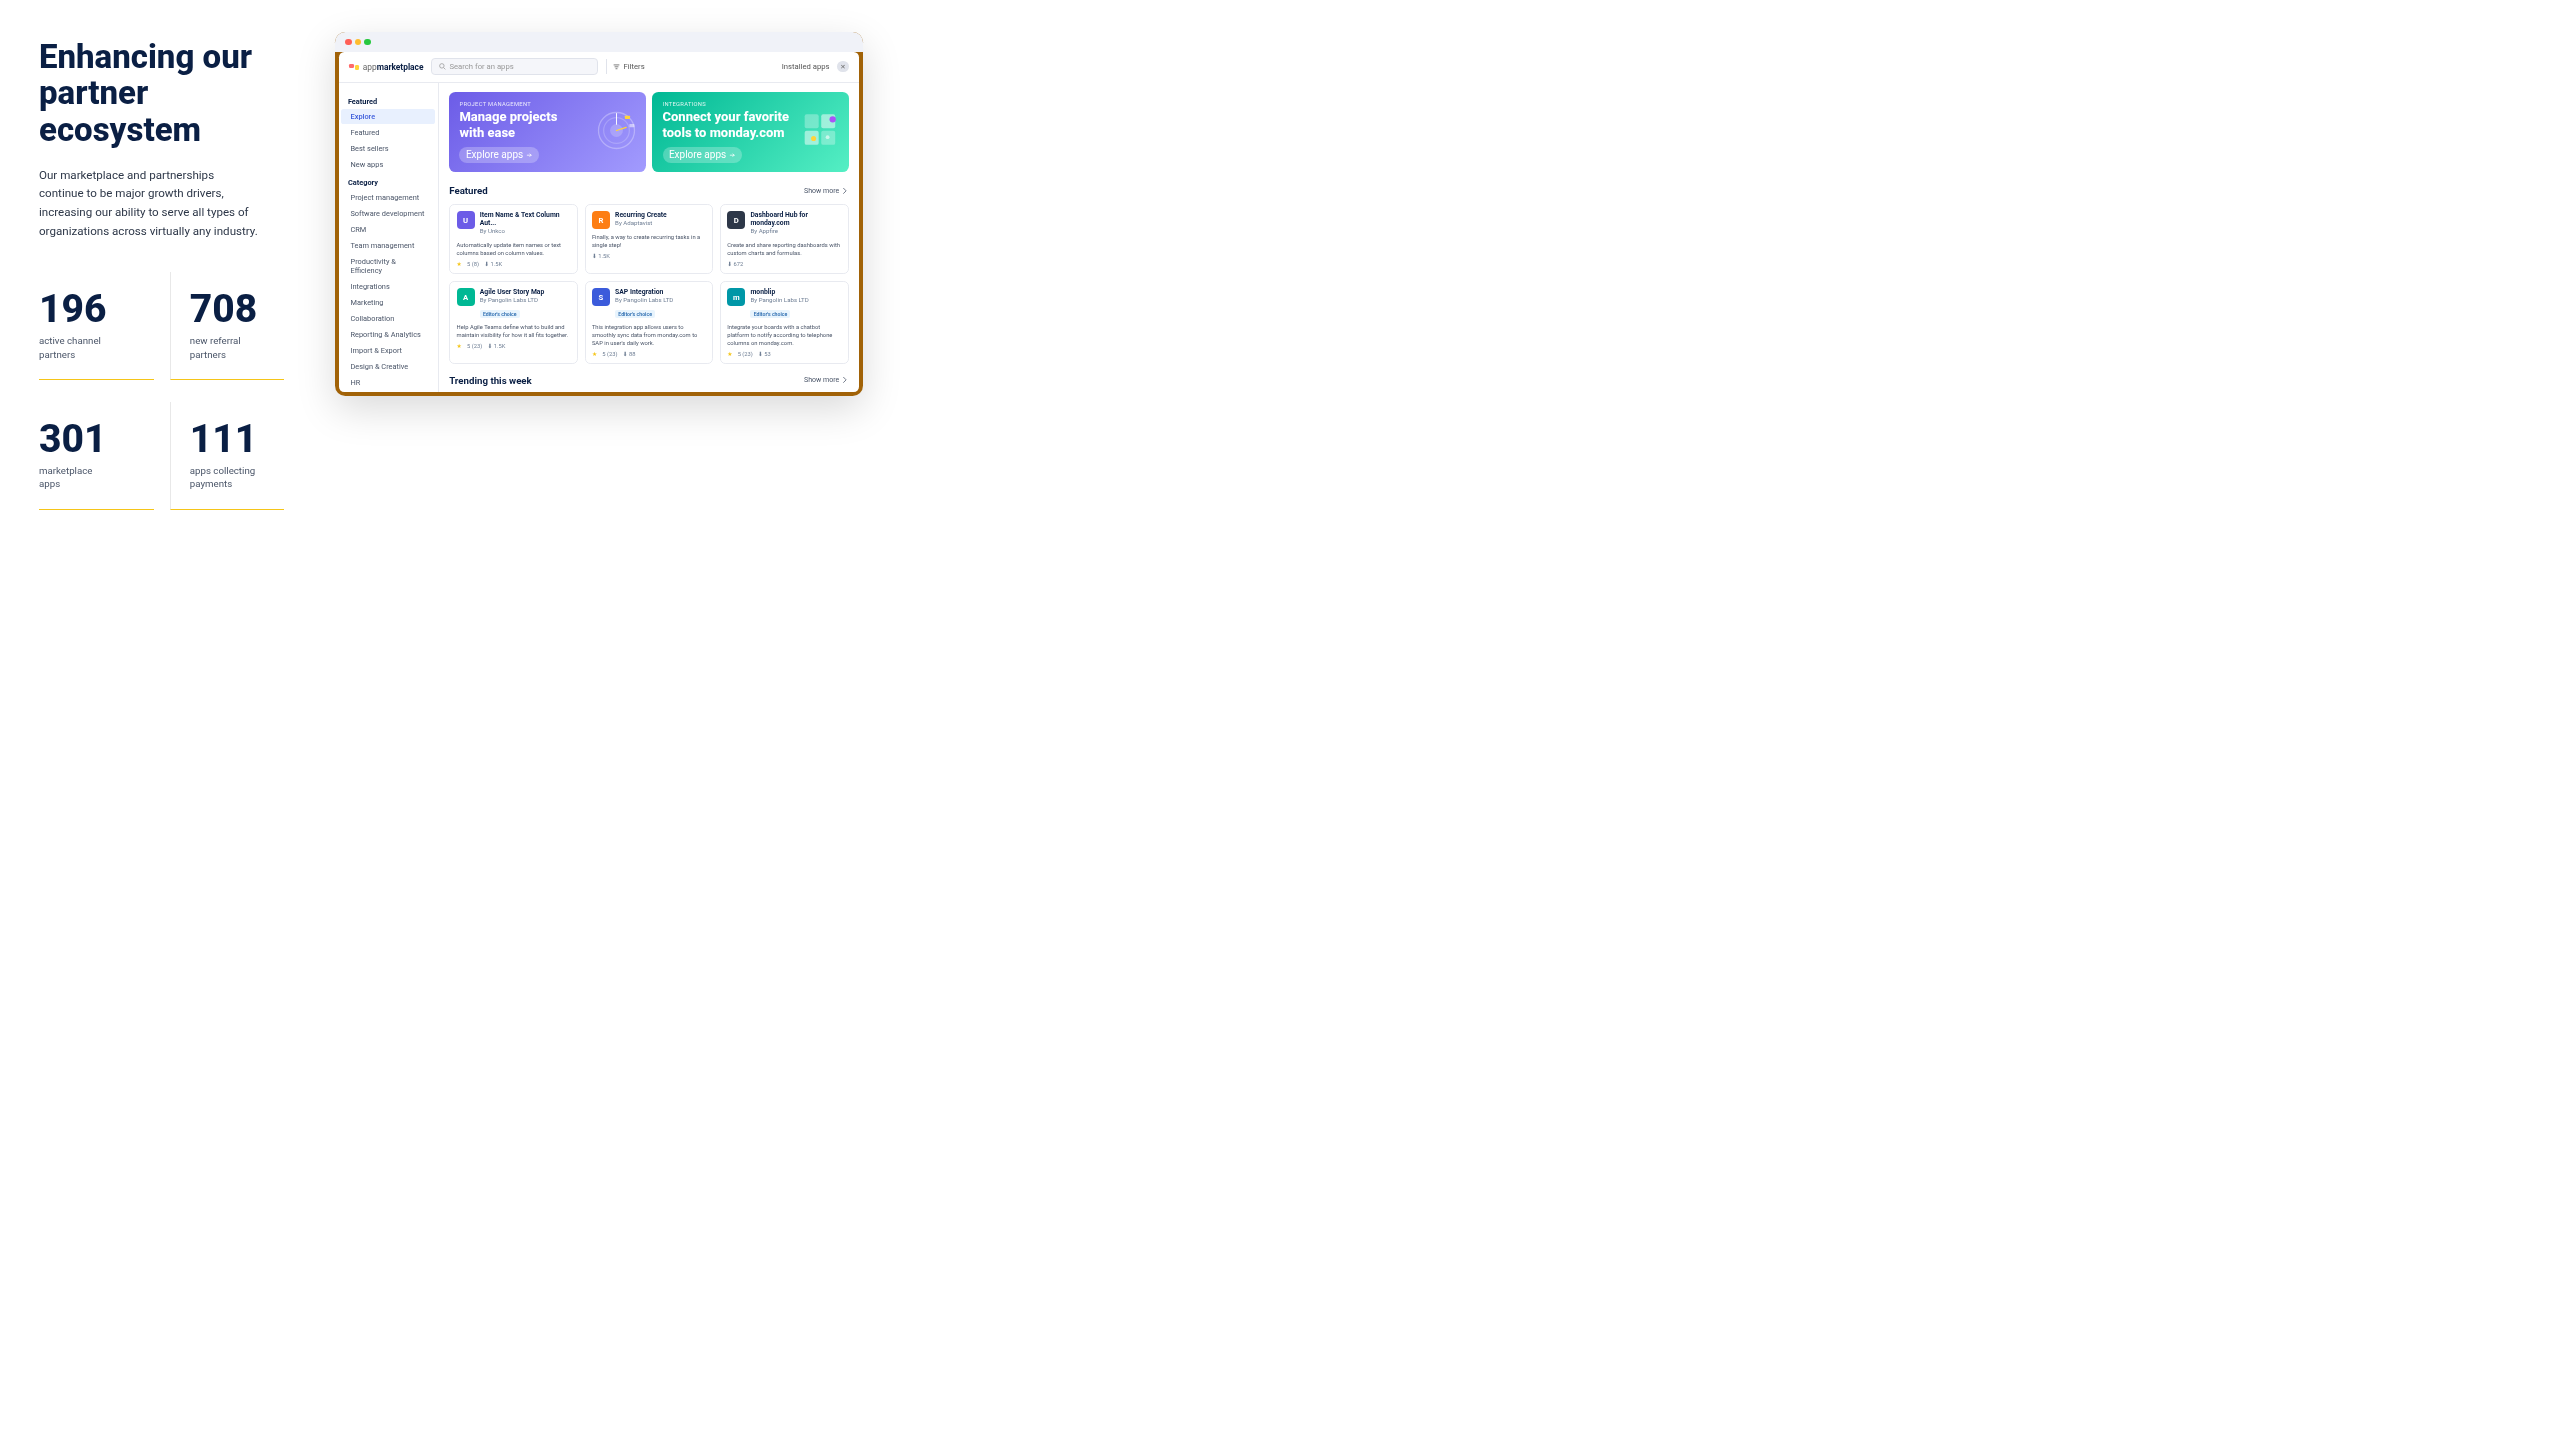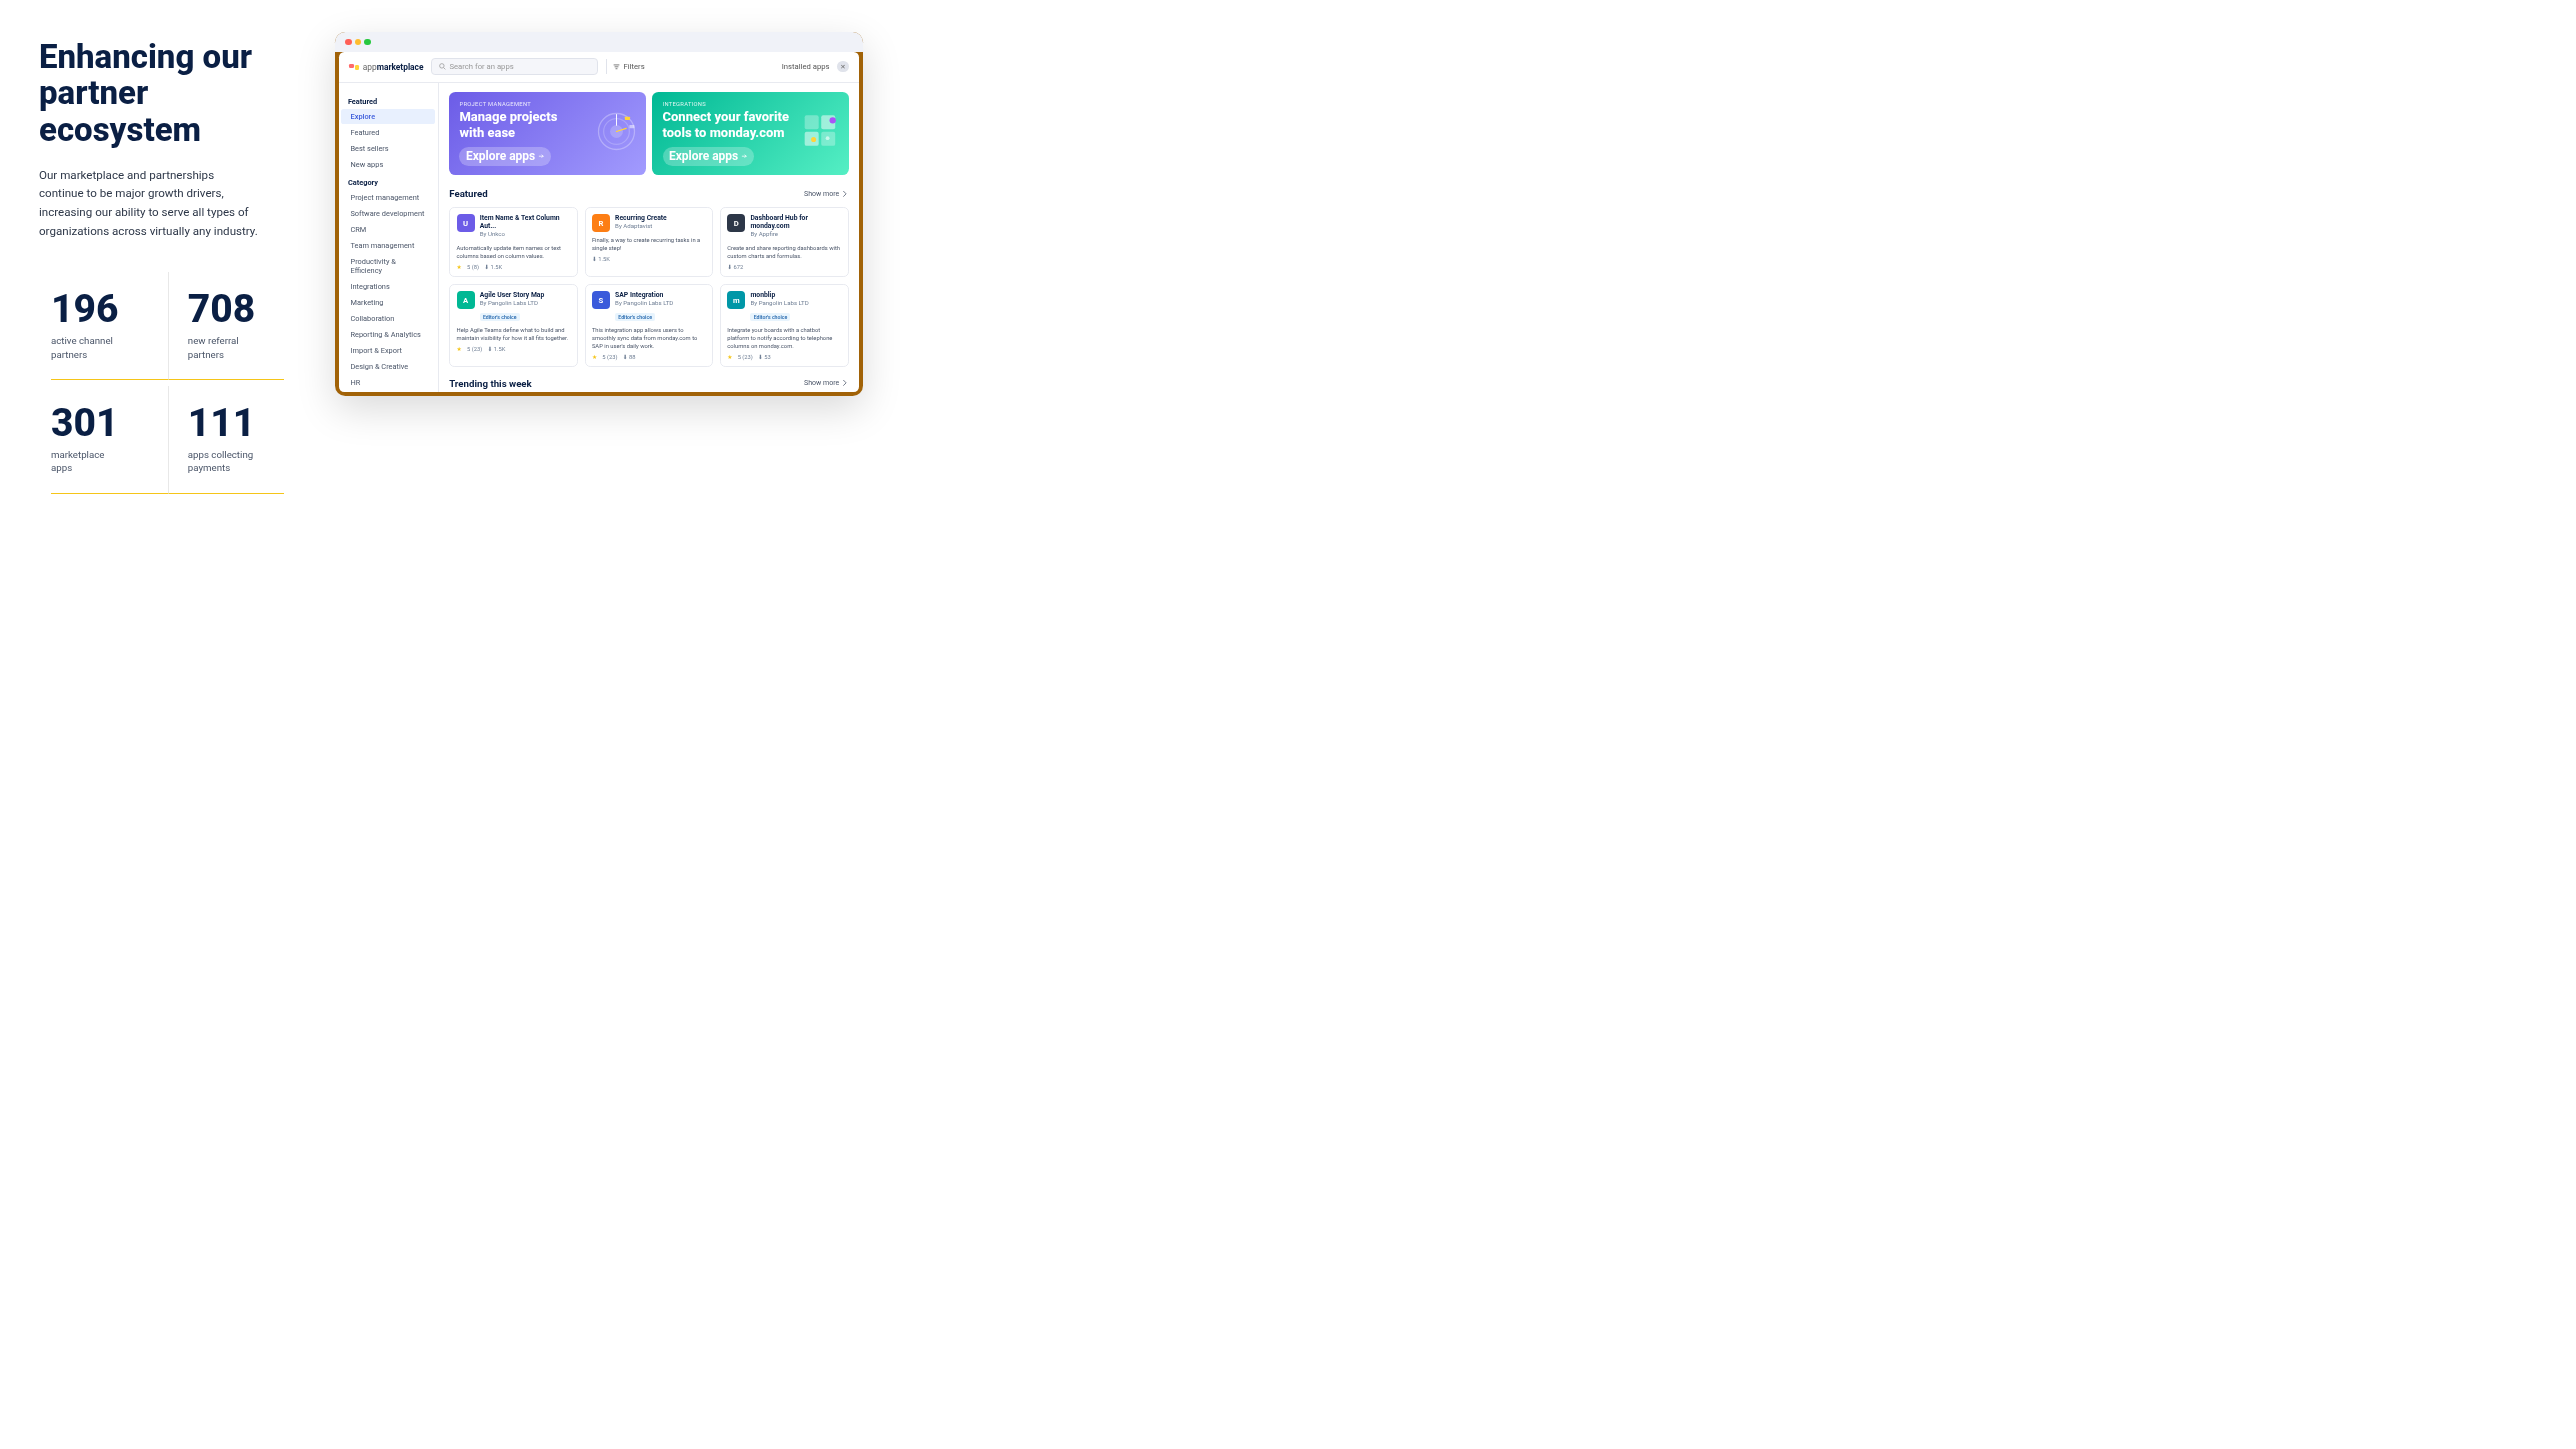--- a/index.html
+++ b/index.html
@@ -39,22 +39,21 @@
       font-size: 11.6px;
       color: #2d3748;
       line-height: 1.6;
       margin-bottom: 32px;
       max-width: 219px;
     }
 
     .stats-grid {
       display: grid;
       grid-template-columns: 1fr 1fr;
-      gap: 0;
-      margin-left: 12px;
+      gap: 16px;
     }
 
     .stat-item {
       padding: 18px 13px 18px 0;
       border-bottom: 1.9px solid #f5c518;
       margin-bottom: 5.2px;
     }
 
     .stat-item:nth-child(2),
     .stat-item:nth-child(4) {
@@ -279,22 +278,22 @@
       margin-bottom: 6.4px;
     }
 
     .explore-btn {
       display: inline-flex;
       align-items: center;
       gap: 3.2px;
       background: rgba(255,255,255,0.25);
       border-radius: 13px;
       padding: 2.6px 6.4px;
-      font-size: 12px;
-      font-weight: 700;
+      font-size: 10px;
+      font-weight: 400;
       cursor: pointer;
     }
 
     .hero-illustration {
       position: absolute;
       right: 6.4px;
       top: 50%;
       transform: translateY(-50%);
     }
 

